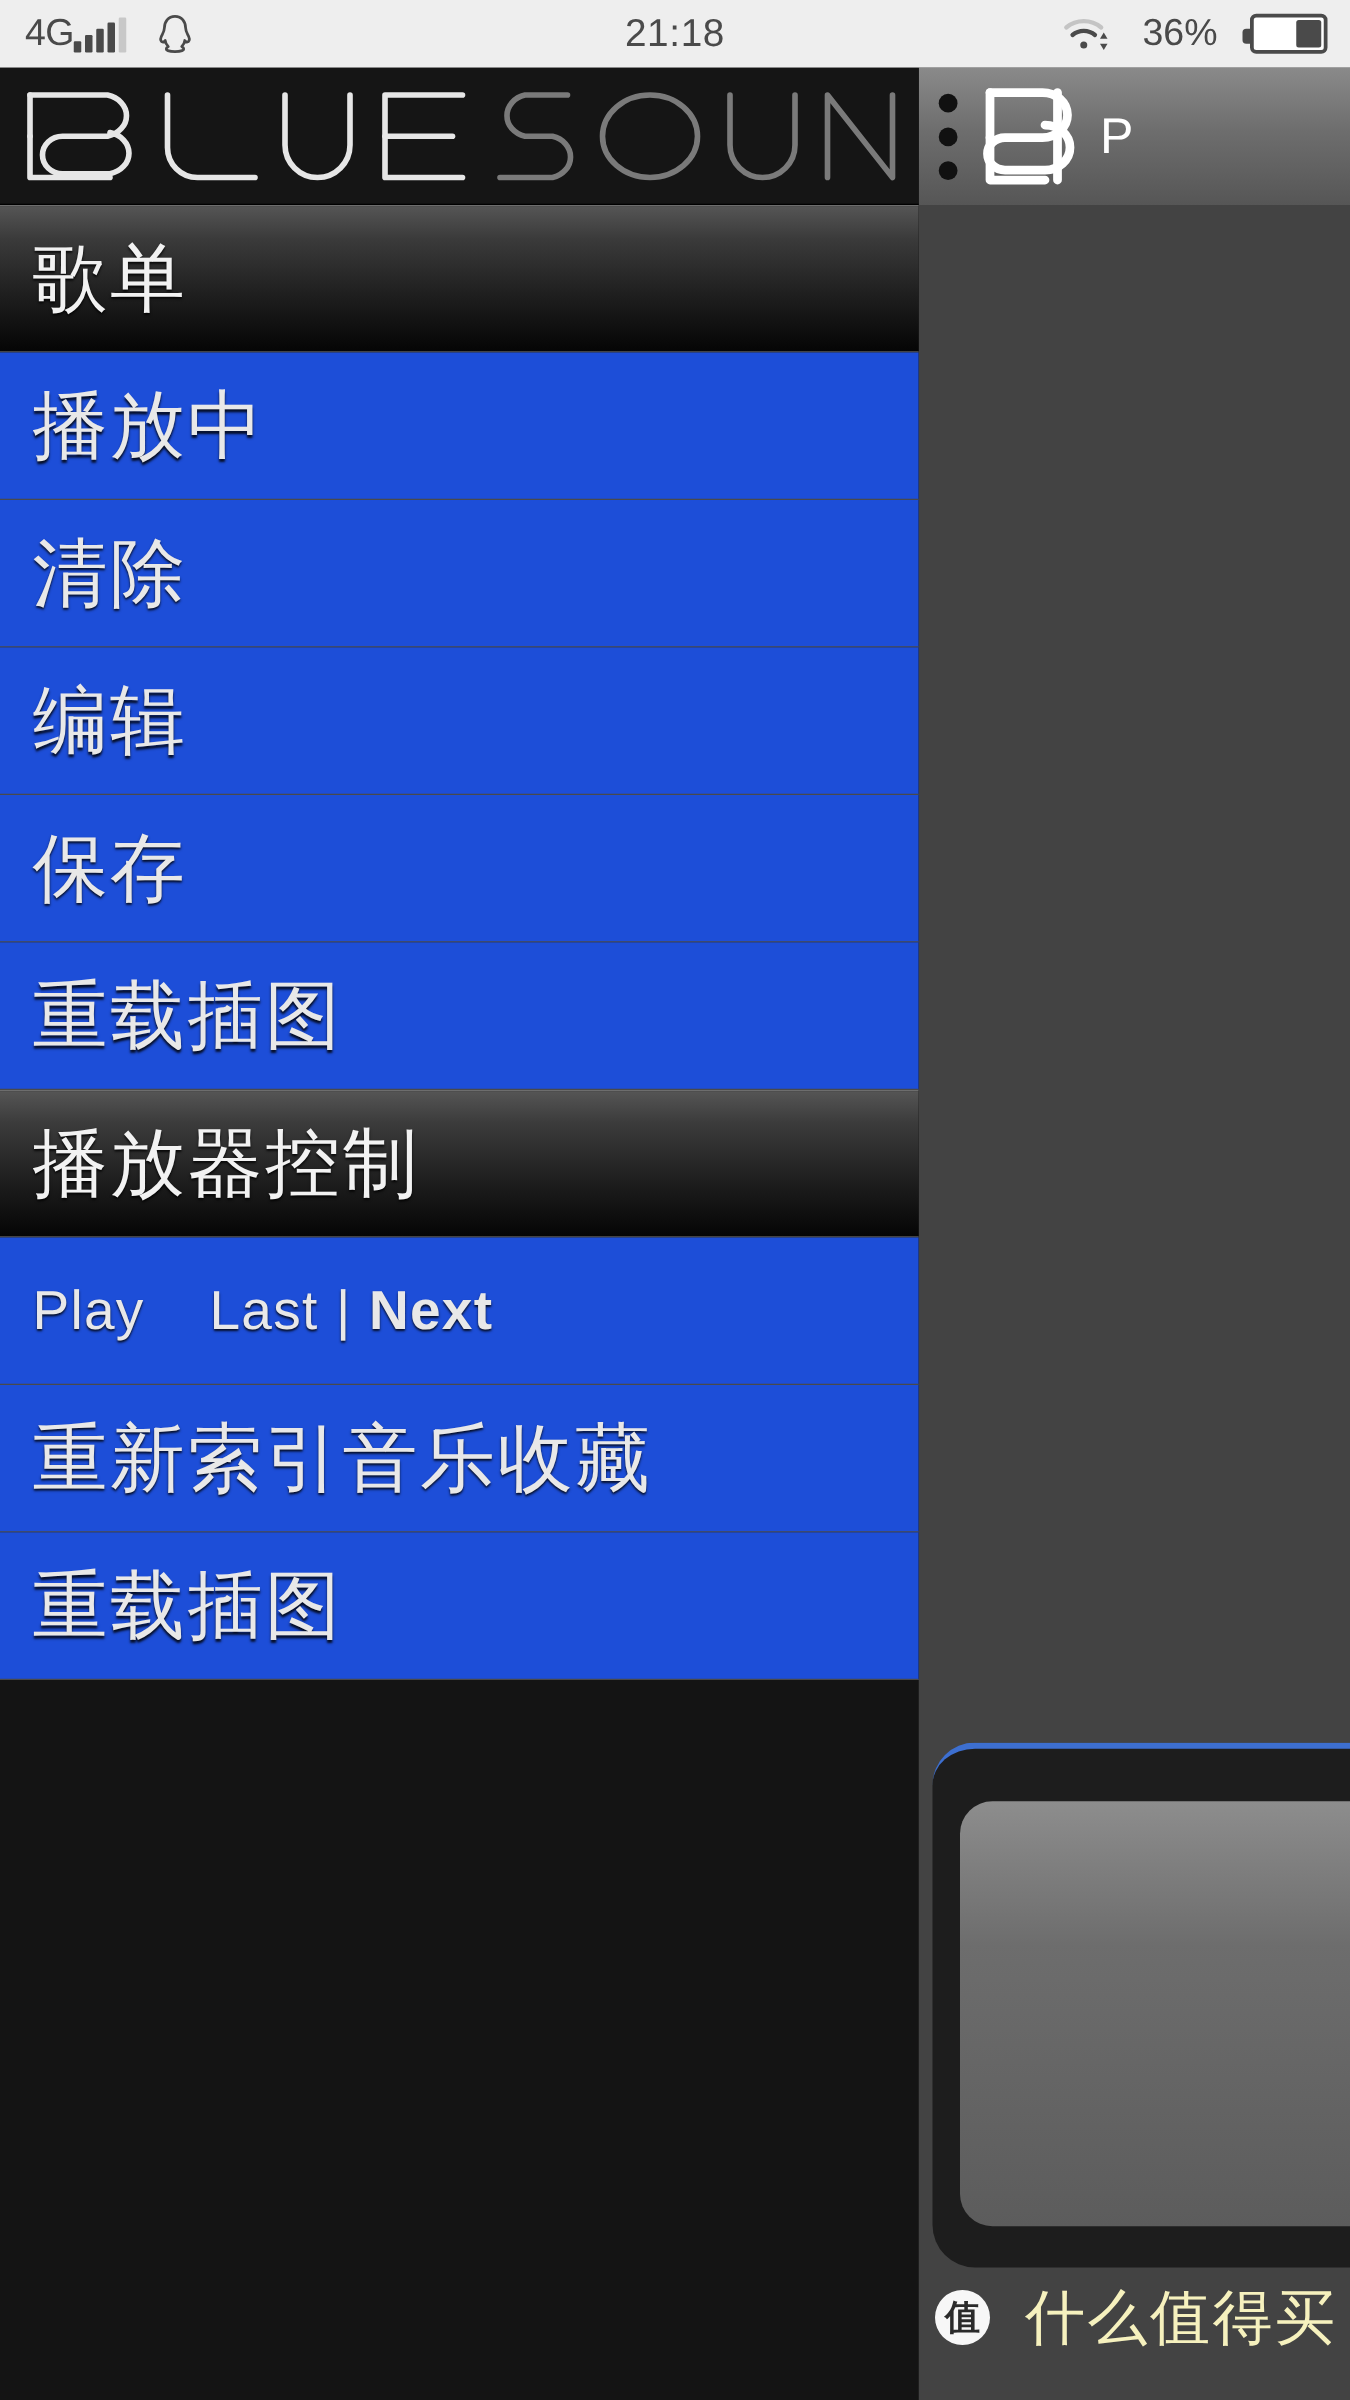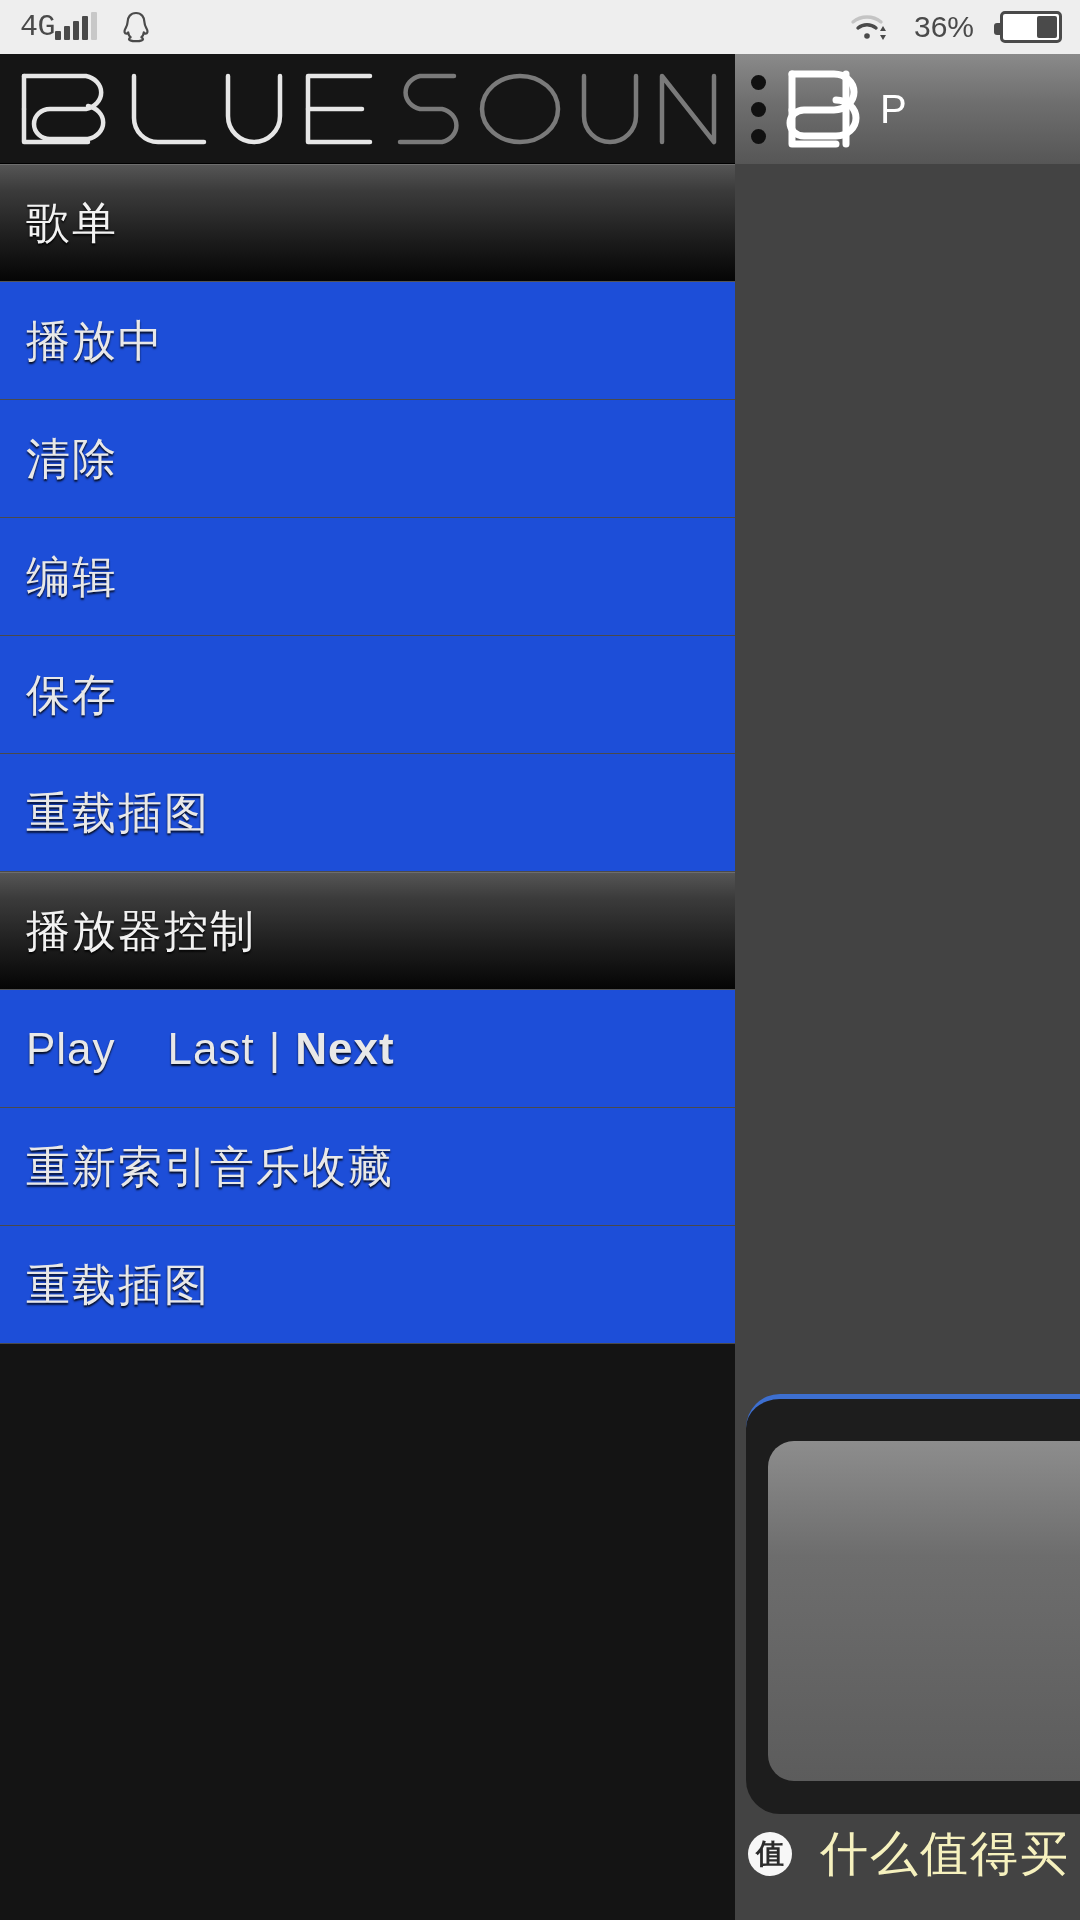--- a/index.html
+++ b/index.html
@@ -29,23 +29,22 @@
     padding: 0 18px 0 20px;
   }
   .sb-left, .sb-right {
     display: flex;
     align-items: center;
   }
   .sb-left { gap: 22px; }
   .sb-right { gap: 26px; }
   .net-group {
     display: flex;
-    align-items: center;
+    align-items: flex-end;
     gap: 0;
-    font-family: Liberation Mono, monospace;
   }
   .net-label {
     font-size: 30px;
     color: #4a4a4a;
     line-height: 30px;
     letter-spacing: -0.5px;
   }
   .signal-bars {
     display: flex;
     align-items: flex-end;
@@ -229,21 +228,21 @@
     border-bottom: 1px solid #4a4a4a;
     background: #1d4ed8;
   }
   .menu-row.header-row {
     background: linear-gradient(to bottom, #555555 0%, #3b3b3b 22%, #1e1e1e 62%, #050505 100%);
     border-top: 1px solid #6d6d6d;
     border-bottom: 1px solid #555;
   }
   .menu-label {
     color: #e8e8e8;
-    font-size: 44px;
+    font-size: 60px;
     letter-spacing: 2px;
     text-shadow: 0 2px 2px rgba(0,0,0,0.85);
     line-height: 1;
   }
   .menu-row.header-row .menu-label {
     color: #f2f2f2;
   }
 
   
   .transport {
@@ -406,20 +405,21 @@
           <i></i>
       </span>
     </span>
     <span>
       <svg class="qq-icon" viewBox="0 0 34 34" xmlns="http://www.w3.org/2000/svg">
         <path d="M17 3 C11.5 3 8.5 7.4 8.5 12.4 C8.5 15 7 17.2 6 19.4 C5 21.6 5.6 23.6 7.4 23.6 C8.2 23.6 8.8 23.1 9.2 22.4 C9.4 24.6 10.4 26.2 11.6 27.2 C10.6 27.8 10 28.5 10 29.2 C10 30.4 13.1 31.2 17 31.2 C20.9 31.2 24 30.4 24 29.2 C24 28.5 23.4 27.8 22.4 27.2 C23.6 26.2 24.6 24.6 24.8 22.4 C25.2 23.1 25.8 23.6 26.6 23.6 C28.4 23.6 29 21.6 28 19.4 C27 17.2 25.5 15 25.5 12.4 C25.5 7.4 22.5 3 17 3 Z" fill="none" stroke="#4a4a4a" stroke-width="2.2" stroke-linejoin="round"></path>
       </svg>
     </span>
   </div>
 
+  <div class="clock">21:18</div>
 
   <div class="sb-right">
     <span>
       <svg class="wifi-icon" viewBox="0 0 38 30" xmlns="http://www.w3.org/2000/svg">
         <path d="M3 10 A22 22 0 0 1 31 10" fill="none" stroke="#c4c4c4" stroke-width="3.4" stroke-linecap="round"></path>
         <path d="M8 16 A14 14 0 0 1 26 16" fill="none" stroke="#4a4a4a" stroke-width="3.4" stroke-linecap="round"></path>
         <circle cx="17" cy="24" r="2.8" fill="#4a4a4a"></circle>
         <path d="M33 14 L36 19 L30 19 Z" fill="#4a4a4a"></path>
         <path d="M33 28 L36 23 L30 23 Z" fill="#4a4a4a"></path>
       </svg>

